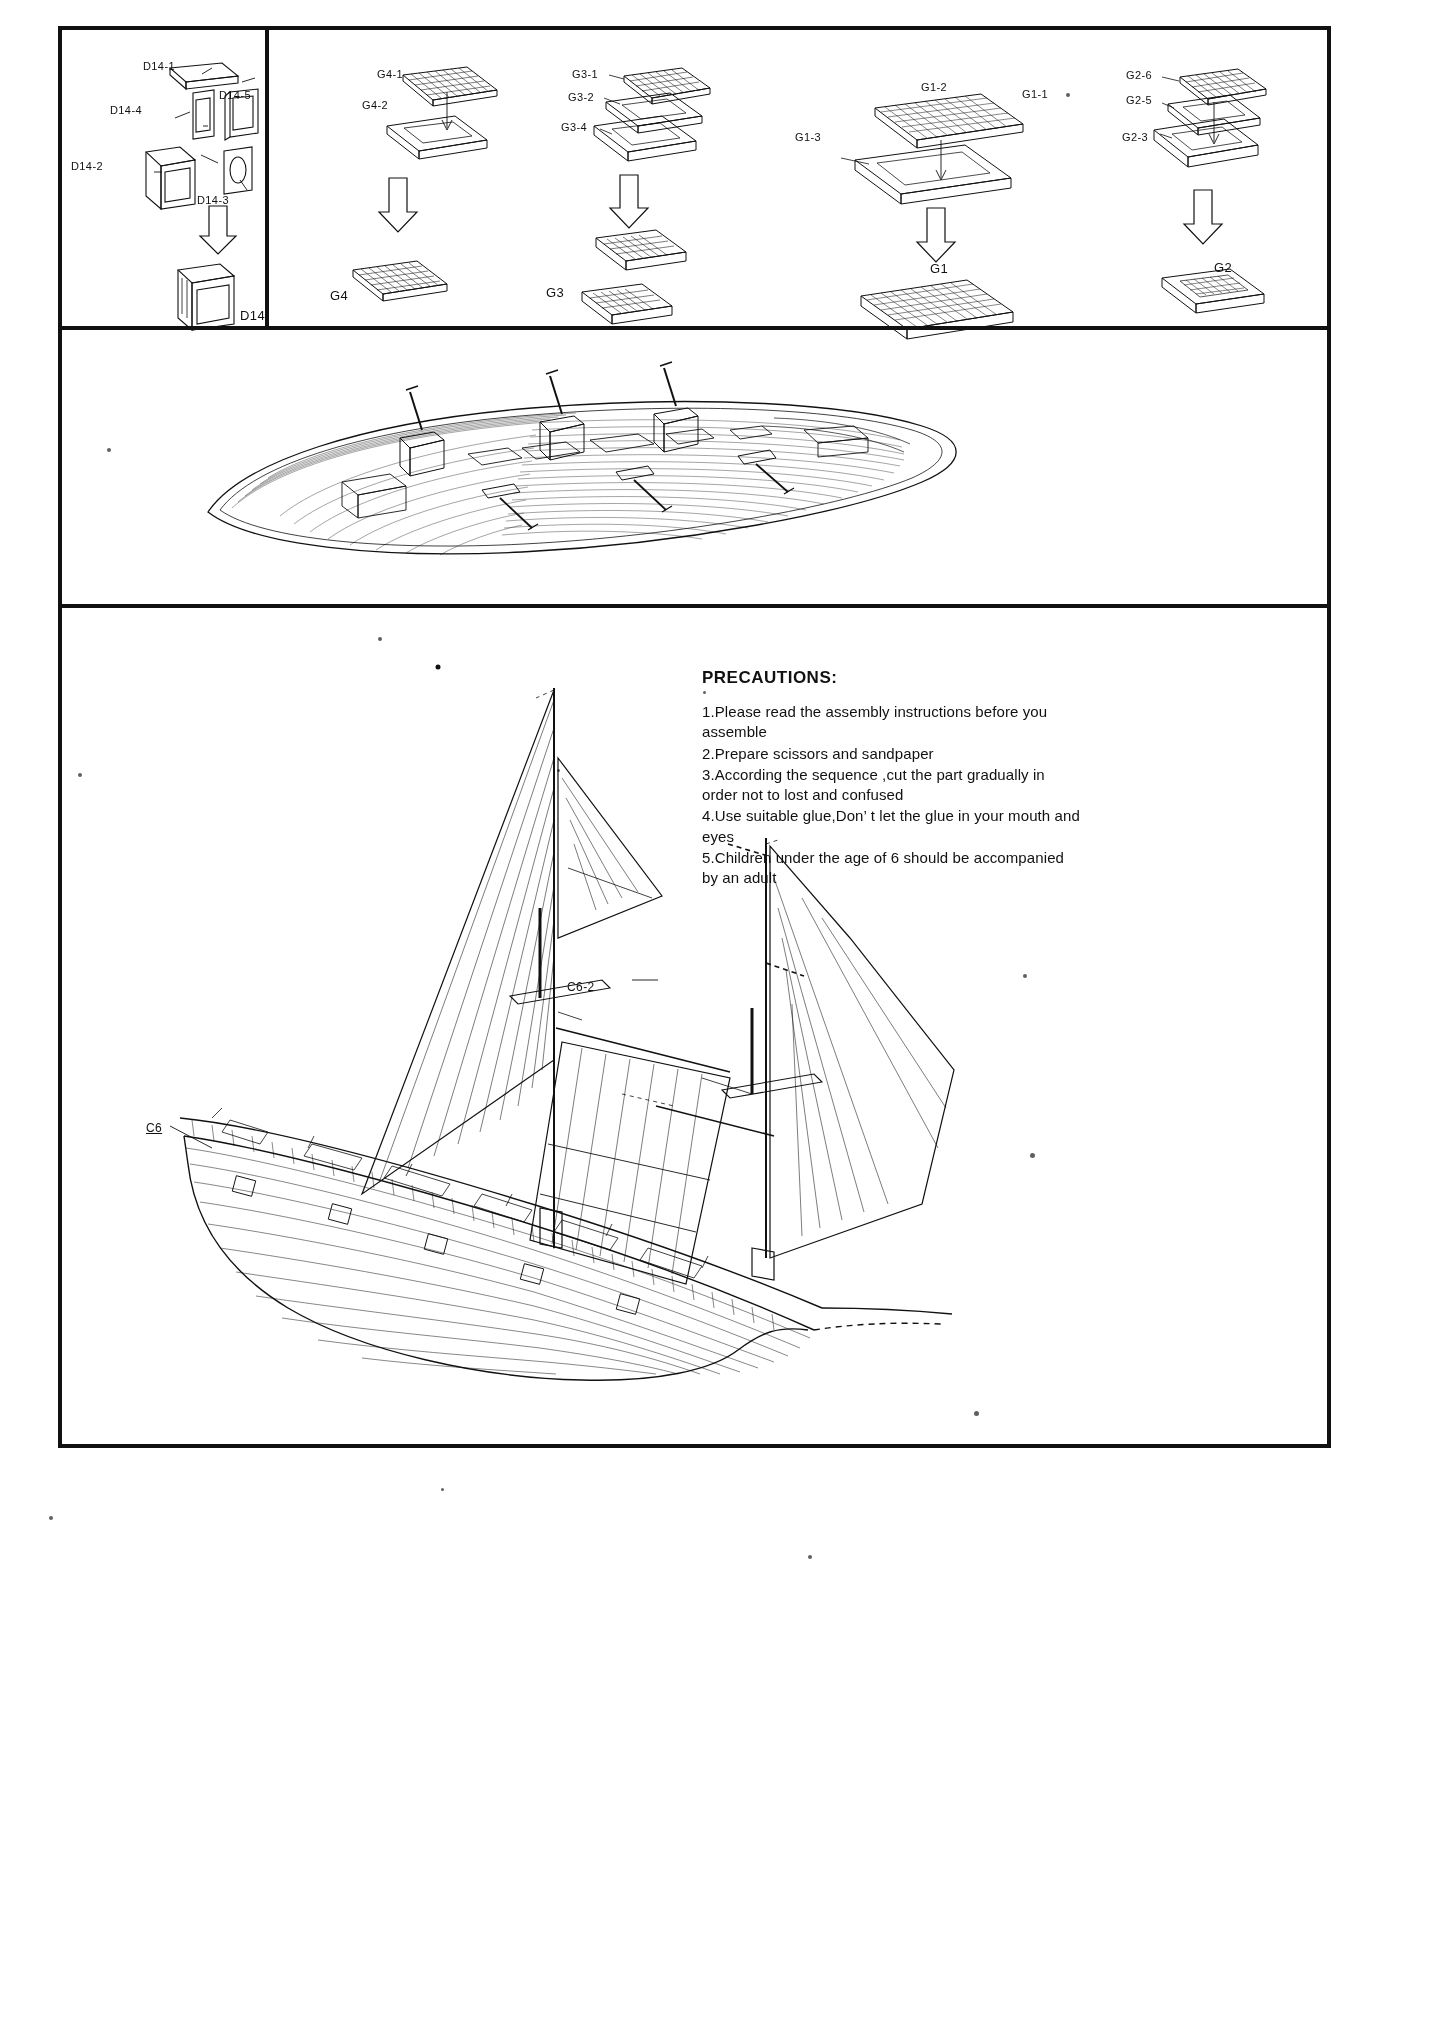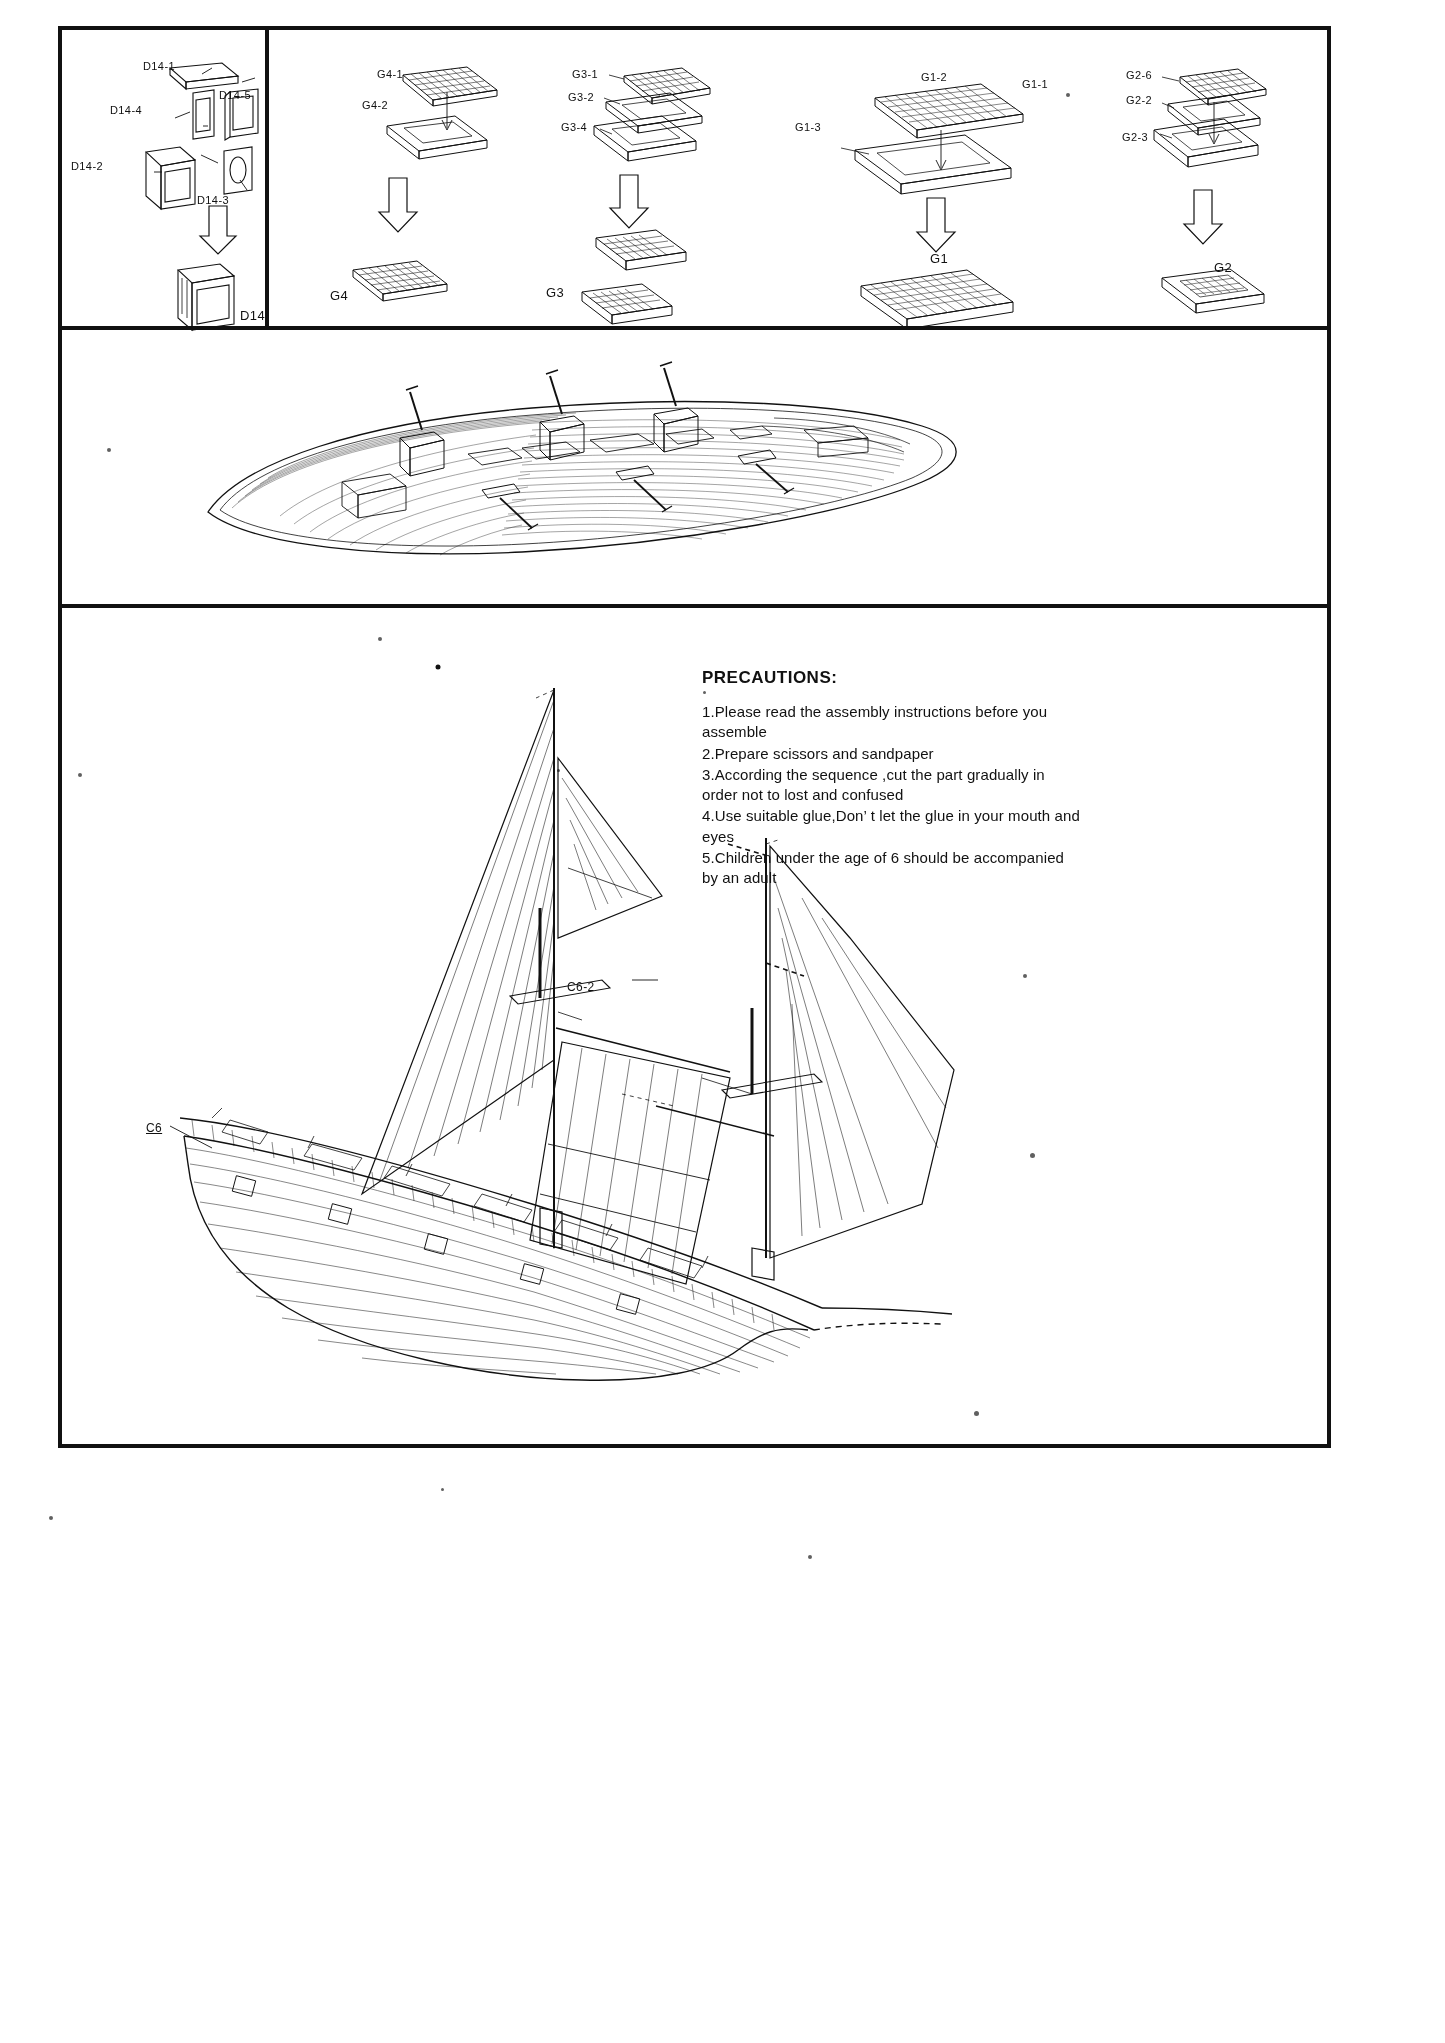--- a/index.html
+++ b/index.html
@@ -301,21 +301,21 @@
               <path d="M78 278 L136 270"></path>
           </g>
         </g>
       </svg>
       <div class="lbl" style="left:48px;top:38px;">G3-1</div>
       <div class="lbl" style="left:44px;top:61px;">G3-2</div>
       <div class="lbl" style="left:37px;top:91px;">G3-4</div>
       <div class="lbl big" style="left:22px;top:255px;">G3</div>
     </div>
 
-    <div style="position:absolute;left:500px;top:8px;width:280px;height:254px;">
+    <div style="position:absolute;left:500px;top:18px;width:280px;height:254px;">
       <svg width="280" height="300" viewBox="0 0 280 300">
         <g class="ln" stroke-width="1">
 
           <path d="M106 60 L212 46 L254 76 L148 92 Z"></path>
           <path d="M106 60 L106 68 L148 100 L148 92"></path>
           <path d="M148 92 L254 76 L254 84 L148 100 Z"></path>
           <g stroke-width=".5">
             <path d="M116 59 L158 90"></path>
               <path d="M126 57 L168 89"></path>
               <path d="M136 56 L178 87"></path>
@@ -425,21 +425,21 @@
               <path d="M118 248 L138 263"></path>
             <path d="M126 247 L146 262"></path>
               <path d="M134 246 L154 261"></path>
             <path d="M100 255 L150 248"></path>
               <path d="M106 260 L156 253"></path>
               <path d="M112 264 L160 258"></path>
           </g>
         </g>
       </svg>
       <div class="lbl" style="left:42px;top:39px;">G2-6</div>
-      <div class="lbl" style="left:42px;top:64px;">G2-2</div>
+      <div class="lbl" style="left:42px;top:64px;">G2-5</div>
       <div class="lbl" style="left:38px;top:101px;">G2-3</div>
       <div class="lbl big" style="left:130px;top:230px;">G2</div>
     </div>
   </div>
 
   <div class="panel" id="panel-deck">
     <svg width="1269" height="278" viewBox="0 0 1269 278">
 
       <g class="ln" stroke-width="1.3">
         <path d="M146 182

